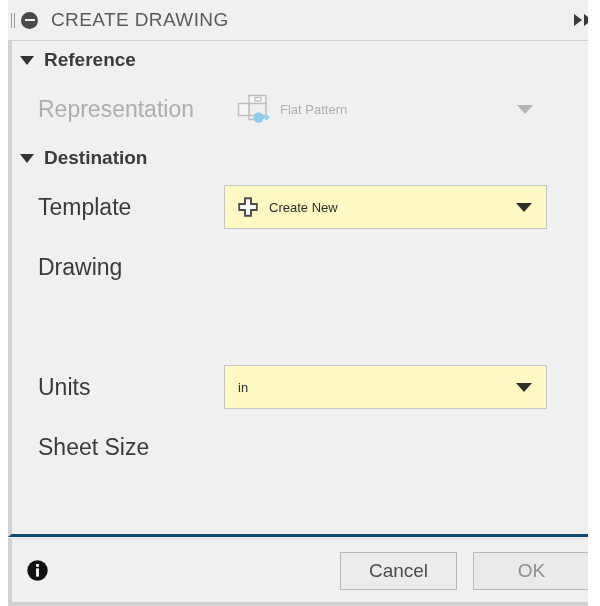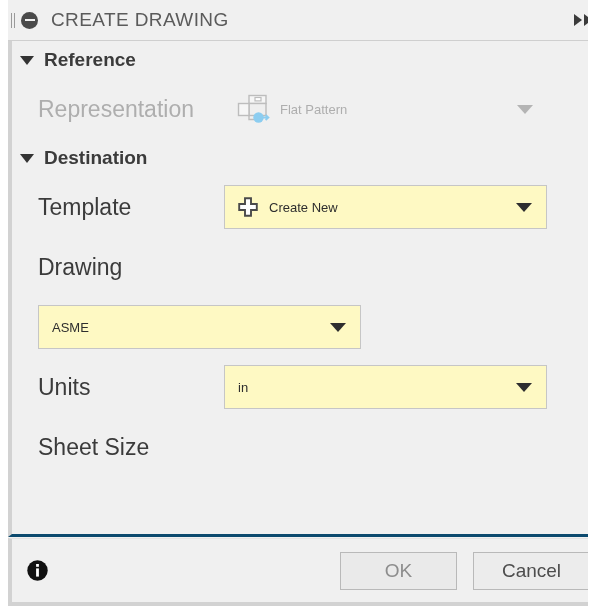--- a/index.html
+++ b/index.html
@@ -299,24 +299,20 @@
         <span class="field-text">Create New</span>
         <span class="caret"></span>
       </div>
     </div>
 
     <div class="row">
       <span class="row-label">Drawing</span>
     </div>
 
     <div class="row">
-      <div class="field">
-        <span class="field-text">ASME</span>
-        <span class="caret"></span>
-      </div>
     </div>
 
     <div class="row">
       <span class="row-label">Units</span>
       <div class="field">
         <span class="field-text">in</span>
         <span class="caret"></span>
       </div>
     </div>
 
@@ -328,18 +324,18 @@
 
   <div class="footer">
     <span class="info-icon">
       <svg width="23" height="23" viewBox="0 0 23 23">
         <circle cx="11.5" cy="11.5" r="10.2" fill="#111111"></circle>
         <rect x="10.1" y="5" width="2.8" height="2.8" fill="#ffffff"></rect>
         <rect x="10.1" y="9.4" width="2.8" height="8.2" fill="#ffffff"></rect>
       </svg>
     </span>
     <div class="btns">
+      <div class="btn cancel">Cancel</div>
       <div class="btn ok">OK</div>
-      <div class="btn cancel">Cancel</div>
     </div>
   </div>
 
 </div>
 
 </body></html>

